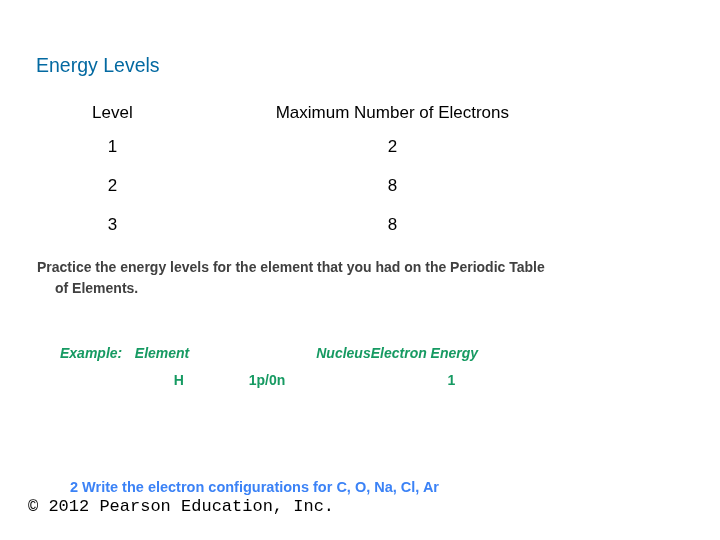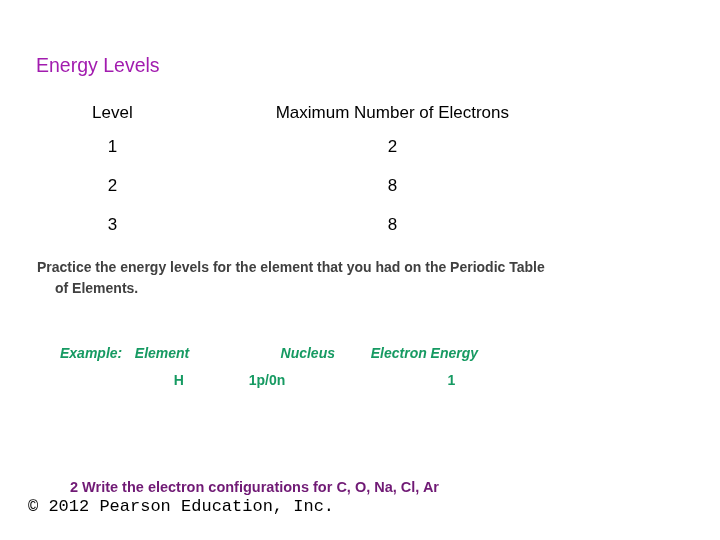--- a/index.html
+++ b/index.html
@@ -36,21 +36,21 @@
     white-space: nowrap;
   }
 
   
   .section-heading {
     position: absolute;
     left: 36px;
     top: 54px;
     font-size: 19.5px;
     font-weight: normal;
-    color: #a21caf;
+    color: #0369a1;
     white-space: nowrap;
   }
 
   
   .energy-table {
     position: absolute;
     left: 40px;
     top: 99px;
     width: 560px;
     border-collapse: collapse;
@@ -119,36 +119,36 @@
     height: 24px;
     line-height: 24px;
     font-style: italic;
   }
   .example-table tbody td {
     height: 30px;
     line-height: 30px;
   }
   .ex-col-label   { width: 78px; text-align: left;   }
   .ex-col-element { width: 102px; text-align: left;  }
-  .ex-col-nucleus { width: 140px; text-align: center;  }
+  .ex-col-nucleus { width: 140px; text-align: right;  }
   .ex-col-energy  { width: 200px; text-align: left;  }
 
   .example-table tbody td.ex-col-label   { text-align: left; }
   .example-table tbody td.ex-col-element { text-align: center; padding-right: 22px; }
   .example-table tbody td.ex-col-nucleus { text-align: left;  padding-left: 4px; }
   .example-table tbody td.ex-col-energy  { text-align: center; padding-right: 58px; }
 
   
   .assignment-line {
     position: absolute;
     left: 70px;
     top: 479px;
     font-size: 14.5px;
     font-weight: bold;
-    color: #701a75;
+    color: #3b82f6;
     white-space: nowrap;
   }
 
   
   .copyright {
     position: absolute;
     left: 28px;
     top: 497px;
     font-family: Liberation Mono, monospace;
     font-size: 17px;

